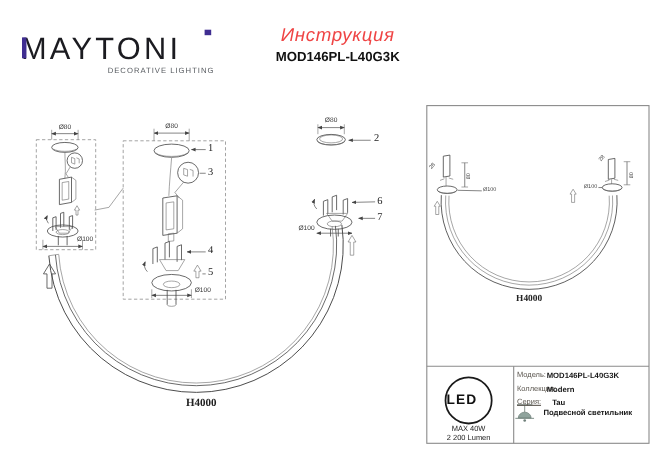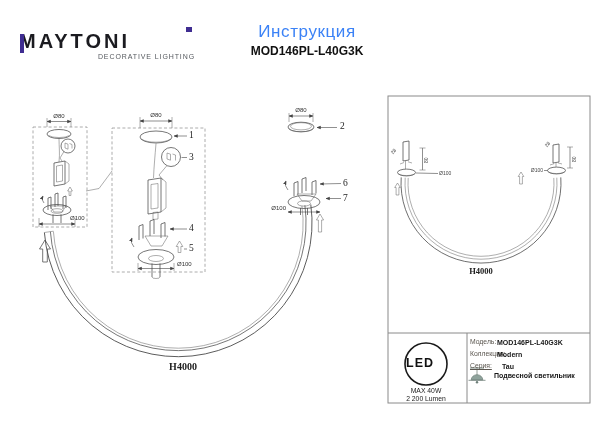--- a/index.html
+++ b/index.html
@@ -1,26 +1,26 @@
 <!DOCTYPE html>
 <html style="--accent: #3f2d91;"><head>
 <meta charset="utf-8">
 <style>
   html,body{margin:0;padding:0;background:#fff;}
   .page{position:relative;width:600px;height:424px;background:#ffffff;overflow:hidden;
         font-family:"Liberation Sans",sans-serif;color:#222;}
 
   
   .logo-wrap{position:absolute;left:19px;top:31px;width:176px;}
-  .brand{font-size:20px;font-weight:bold;letter-spacing:3px;line-height:1;color:#1b1b20;white-space:nowrap;}
+  .brand{font-size:28px;font-weight:normal;letter-spacing:3px;line-height:1;color:#1b1b20;white-space:nowrap;}
   .m-accent{position:absolute;left:0.5px;top:2.5px;width:4.5px;height:19.5px;background:var(--accent);}
   .i-dot{position:absolute;left:167px;top:-4.5px;width:5.5px;height:5.5px;background:var(--accent);}
   .tagline{margin-top:2px;text-align:right;font-size:7px;letter-spacing:0.9px;color:#55595e;line-height:1;}
   .title-wrap{position:absolute;left:227px;top:22px;width:160px;text-align:center;}
-  .doc-title{font-size:17px;letter-spacing:0.6px;color:#3b82f6;line-height:1.2;}
+  .doc-title{font-size:17px;letter-spacing:0.6px;color:#ef4444;line-height:1.2;font-style:italic;}
   .doc-model{margin-top:3px;font-size:12px;font-weight:bold;color:#111;line-height:1.1;}
 
   
   .dimlbl{position:absolute;font-size:6px;color:#333;line-height:1;white-space:nowrap;}
   .dimlbl.tiny{font-size:5px;color:#444;}
   .center{text-align:center;}
   .right{text-align:right;}
   .callout{position:absolute;font-family:"Liberation Serif",serif;font-size:9.5px;color:#1d1d1d;line-height:1;}
   .hdim{position:absolute;font-family:"Liberation Serif",serif;font-weight:bold;color:#222;text-align:center;line-height:1;}
   .rot90{transform:rotate(-90deg);transform-origin:left top;}

